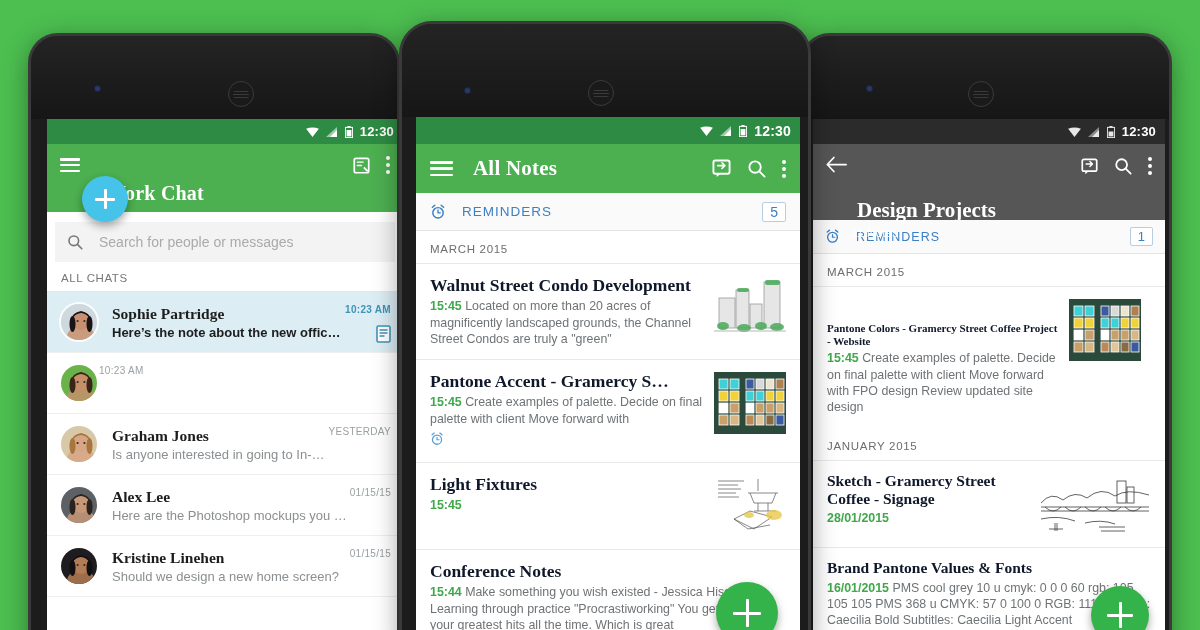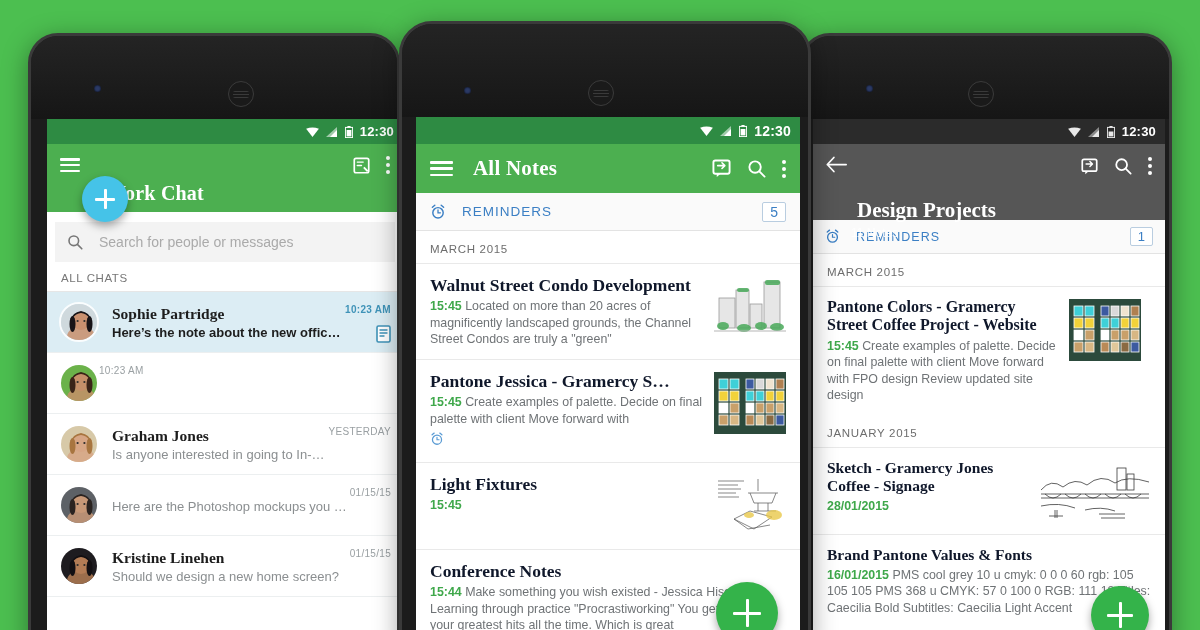--- a/index.html
+++ b/index.html
@@ -249,20 +249,21 @@
               <rect width="40" height="40" fill="#5d6166"></rect>
               <ellipse cx="20" cy="33" rx="14" ry="11" fill="#c79877" opacity=".85"></ellipse>
               <circle cx="20" cy="17" r="9" fill="#c79877"></circle>
               <path d="M10.5 15 Q20 3 29.5 15 Q29 9 20 7 Q11 9 10.5 15Z" fill="#2a2320"></path>
               <ellipse cx="11.5" cy="20" rx="3" ry="8" fill="#2a2320"></ellipse>
               <ellipse cx="28.5" cy="20" rx="3" ry="8" fill="#2a2320"></ellipse>
               <circle cx="16.6" cy="17" r="1.1" fill="#2b2b2b"></circle>
               <circle cx="23.4" cy="17" r="1.1" fill="#2b2b2b"></circle>
             </svg></div>
           <div class="chat-body">
+            <div class="chat-name">Alex Lee</div>
             <div class="chat-msg">Here are the Photoshop mockups you …</div>
           </div>
           <div class="chat-time">01/15/15</div>
         </div>
         <div class="chat-row">
           <div class="avatar"><svg viewBox="0 0 40 40" width="40" height="40">
               <rect width="40" height="40" fill="#1e1c20"></rect>
               <ellipse cx="20" cy="33" rx="14" ry="11" fill="#b37c55" opacity=".85"></ellipse>
               <circle cx="20" cy="17" r="9" fill="#b37c55"></circle>
               <path d="M10.5 15 Q20 3 29.5 15 Q29 9 20 7 Q11 9 10.5 15Z" fill="#120f12"></path>
@@ -342,21 +343,21 @@
           <path d="M3 4 L6 1.5 M17 4 L14 1.5" stroke="#3b7fc4" stroke-width="1.8" stroke-linecap="round"></path>
         </svg>
       <span class="rem-label">REMINDERS</span>
       <span class="rem-count">1</span>
     </div>
 
     <div id="right-notes">
         <div class="month">MARCH 2015</div>
         <div class="note">
           <div class="note-main">
-            <div class="note-title" style="font-size:16px;">Pantone Colors - Gramercy Street Coffee Project - Website</div>
+            <div class="note-title" style="font-size:11px;margin-top:24px;">Pantone Colors - Gramercy Street Coffee Project - Website</div>
             <div class="note-snip"><span class="note-time">15:45</span> <span>Create examples of palette.  Decide on final palette with client Move forward with FPO design Review updated site design</span></div>
           </div>
           <div class="note-thumb" style="width:82px;flex:0 0 82px;"><svg viewBox="0 0 72 62" width="72" height="62">
               <rect width="72" height="62" fill="#2c4a3c"></rect>
               <rect x="5" y="7" width="9" height="10" fill="#3fd0d8" stroke="#fff" stroke-width=".8"></rect>
               <rect x="16" y="7" width="9" height="10" fill="#3fd0d8" stroke="#fff" stroke-width=".8"></rect>
               <rect x="5" y="19" width="9" height="10" fill="#f2d23a" stroke="#fff" stroke-width=".8"></rect>
               <rect x="16" y="19" width="9" height="10" fill="#f2d23a" stroke="#fff" stroke-width=".8"></rect>
               <rect x="5" y="31" width="9" height="10" fill="#ffffff" stroke="#fff" stroke-width=".8"></rect>
               <rect x="16" y="31" width="9" height="10" fill="#c9a06a" stroke="#fff" stroke-width=".8"></rect>
@@ -376,21 +377,21 @@
               <rect x="62" y="31" width="8" height="10" fill="#d8b784" stroke="#fff" stroke-width=".8"></rect>
               <rect x="32" y="43" width="8" height="10" fill="#b98a57" stroke="#fff" stroke-width=".8"></rect>
               <rect x="42" y="43" width="8" height="10" fill="#e0c79a" stroke="#fff" stroke-width=".8"></rect>
               <rect x="52" y="43" width="8" height="10" fill="#8a6a42" stroke="#fff" stroke-width=".8"></rect>
               <rect x="62" y="43" width="8" height="10" fill="#3c5aa0" stroke="#fff" stroke-width=".8"></rect>
             </svg></div>
         </div>
         <div class="month">JANUARY 2015</div>
         <div class="note">
           <div class="note-main">
-            <div class="note-title" style="font-size:15.5px;">Sketch - Gramercy Jones Coffee - Signage</div>
+            <div class="note-title" style="font-size:15.5px;">Sketch - Gramercy Street Coffee - Signage</div>
             <div class="note-snip"><span class="note-time">28/01/2015</span></div>
           </div>
           <div class="note-thumb" style="width: 112px; flex: 0 0 112px;"><svg viewBox="0 0 112 62" width="112" height="62">
               <rect width="112" height="62" fill="#fff"></rect>
               <g stroke="#3a3a3a" fill="none" stroke-width=".8">
                 <path d="M2 30 q10 -12 22 -3 q12 -10 24 -2 q14 -12 28 -2 q12 -8 34 -1"></path>
                 <rect x="78" y="8" width="9" height="22"></rect>
                 <rect x="88" y="14" width="7" height="16"></rect>
                 <path d="M2 34 H110"></path>
                 <path d="M2 38 H110"></path>
@@ -499,21 +500,21 @@
                 <ellipse cx="47" cy="50" rx="6" ry="4"></ellipse>
                 <ellipse cx="63" cy="51" rx="7" ry="4"></ellipse>
                 <rect x="51" y="4" width="15" height="5" rx="2"></rect>
                 <rect x="23" y="12" width="12" height="4" rx="2"></rect>
               </g>
               <path d="M0 55 H72" stroke="#b5b5b5" stroke-width="1"></path>
             </svg></div>
         </div>
         <div class="note">
           <div class="note-main">
-            <div class="note-title" style="font-size:17.5px;">Pantone Jessica - Gramercy S…</div>
+            <div class="note-title" style="font-size:17.5px;">Pantone Accent - Gramercy S…</div>
             <div class="note-snip"><span class="note-time">15:45</span> <span>Create examples of palette.  Decide on final palette with client Move forward with</span></div>
             <div class="note-rem-ic"><svg width="14" height="14" viewBox="0 0 20 20">
                 <circle cx="10" cy="11" r="6.5" fill="none" stroke="#5a9bd4" stroke-width="1.8"></circle>
                 <path d="M10 7.5 V11 H13" stroke="#5a9bd4" stroke-width="1.6" fill="none" stroke-linecap="round"></path>
                 <path d="M3 4 L6 1.5 M17 4 L14 1.5" stroke="#5a9bd4" stroke-width="1.8" stroke-linecap="round"></path>
               </svg></div>
           </div>
           <div class="note-thumb" style=""><svg viewBox="0 0 72 62" width="72" height="62">
               <rect width="72" height="62" fill="#2c4a3c"></rect>
               <rect x="5" y="7" width="9" height="10" fill="#3fd0d8" stroke="#fff" stroke-width=".8"></rect>

